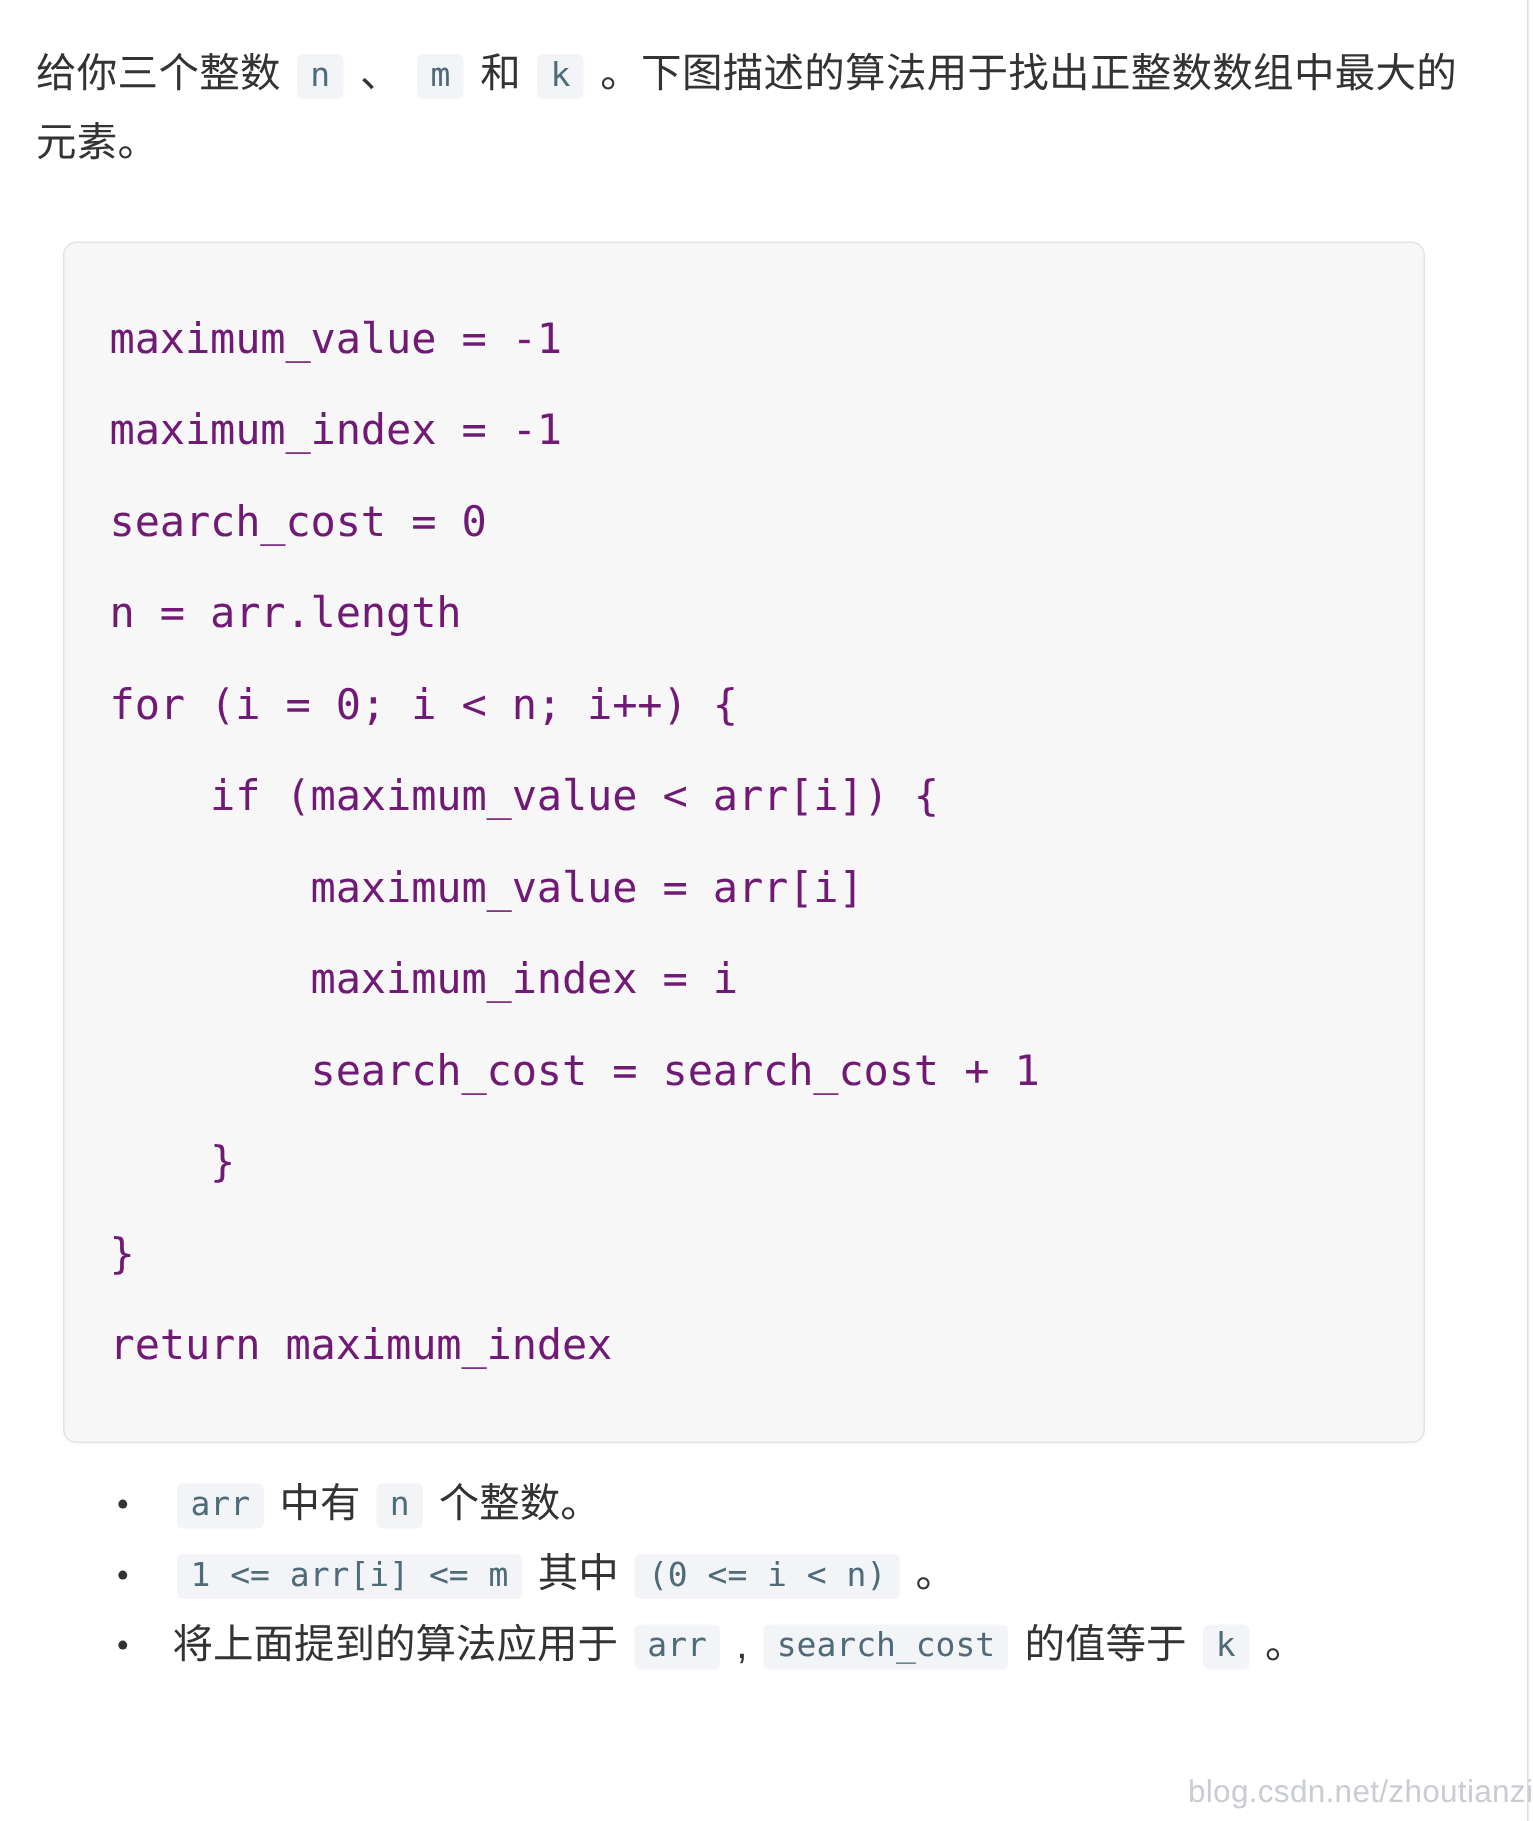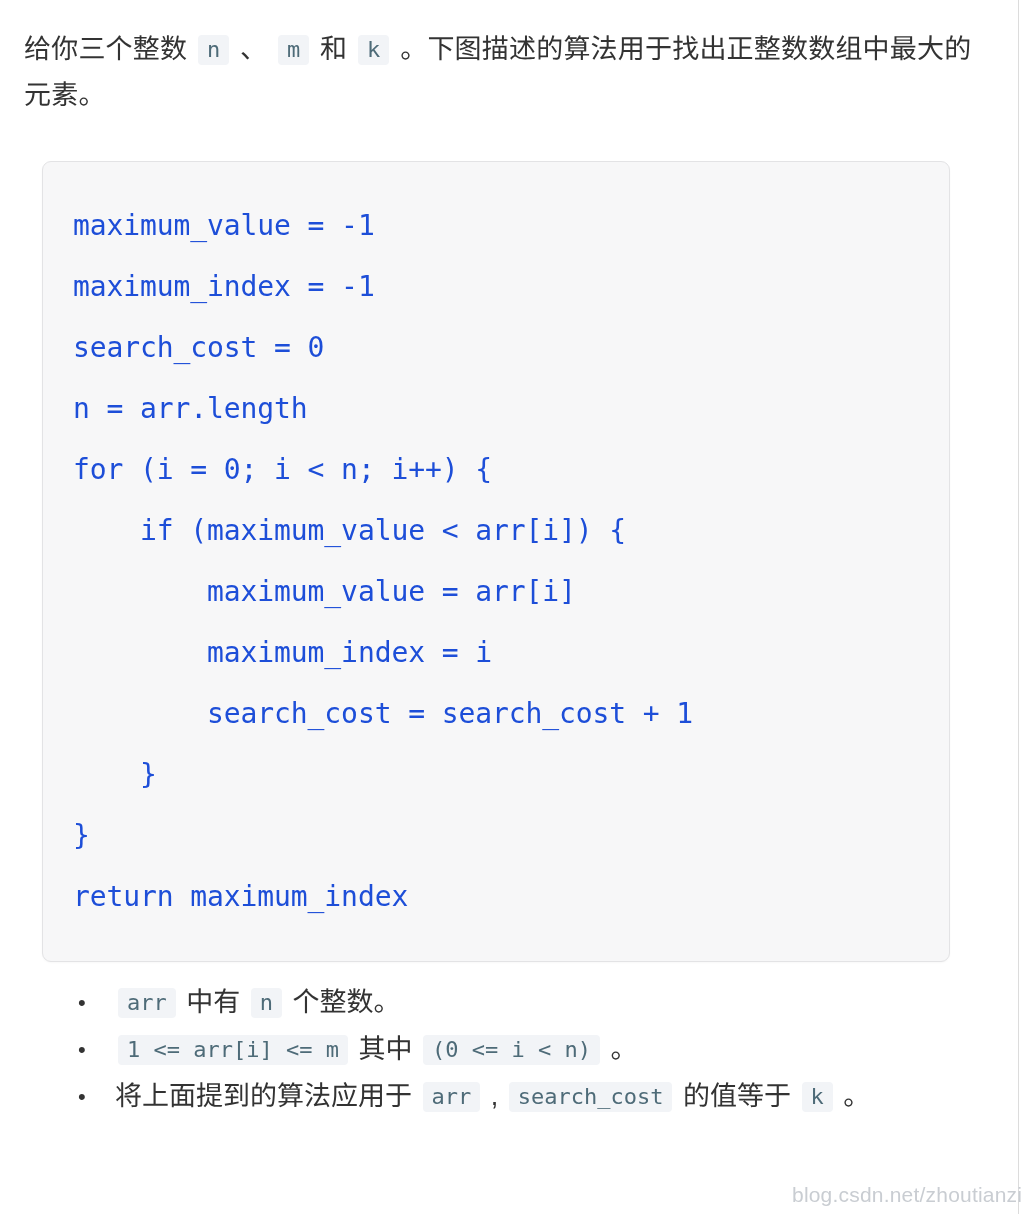--- a/index.html
+++ b/index.html
@@ -73,21 +73,21 @@
     box-sizing: border-box;
     padding: 33px 0 34px 0;
     box-shadow: 0 1px 2px rgba(0,0,0,0.03);
   }
   .codeblock pre {
     margin: 0;
     padding: 0 20px 0 30px;
     font-family: "DejaVu Sans Mono", "Liberation Mono", monospace;
     font-size: 28px;
     line-height: 61px;
-    color: #1d4ed8;
+    color: #701a75;
     white-space: pre;
     overflow: hidden;
     letter-spacing: -0.1px;
   }
 
   .after-block {
     margin-top: 47px;
   }
 
   ul.prop-list {

